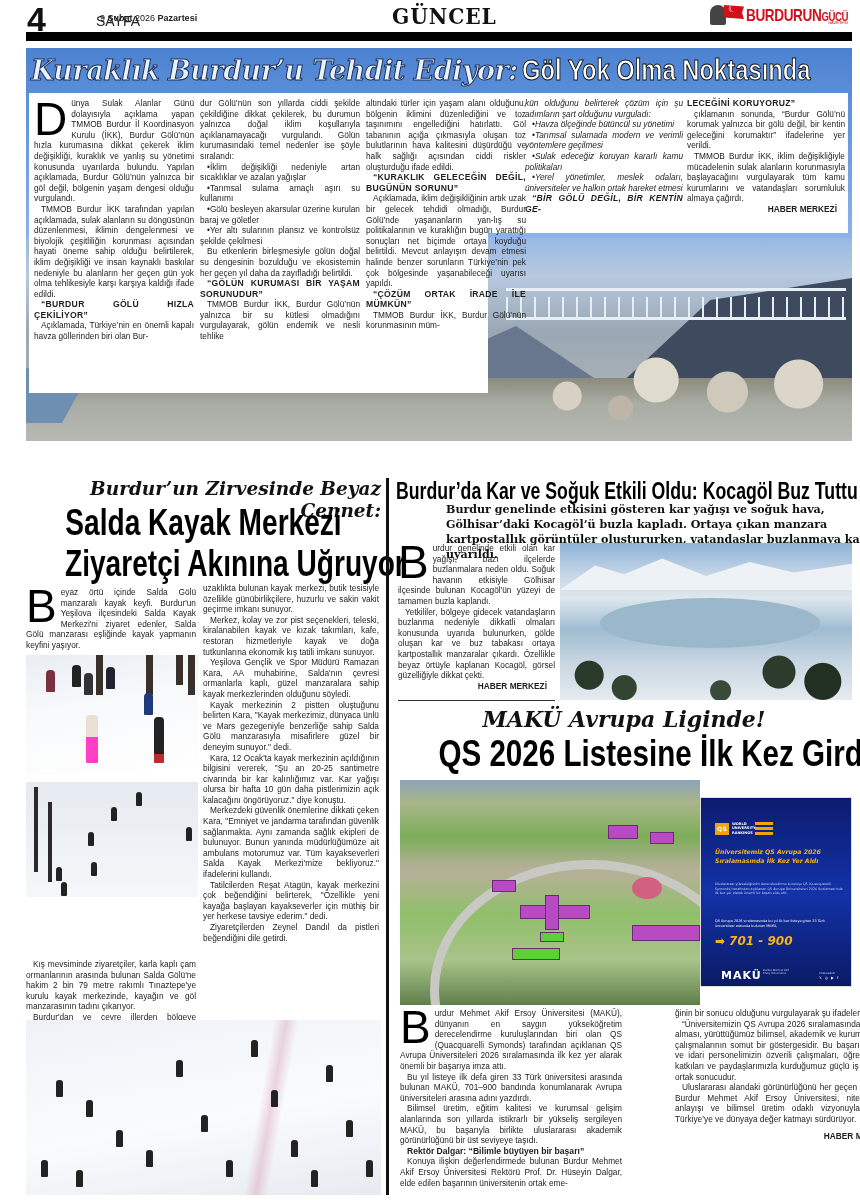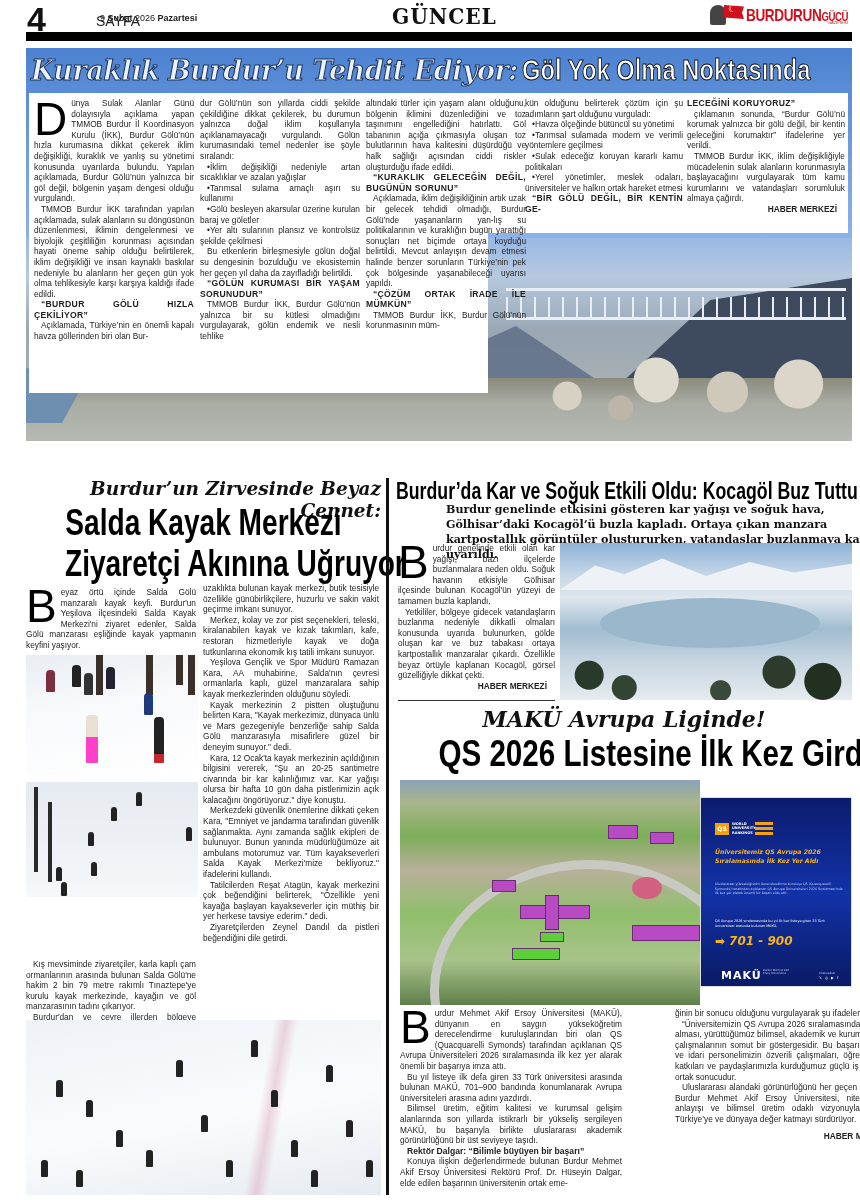--- a/index.html
+++ b/index.html
@@ -155,21 +155,21 @@
     <p class="sub">“GÖLÜN KURUMASI BİR YAŞAM SORUNUDUR”</p>
     <p>TMMOB Burdur İKK, Burdur Gölü’nün yalnızca bir su kütlesi olmadığını vurgulayarak, gölün endemik ve nesli tehlike</p>
   </div>
   <div class="col" style="left:340px;top:50px;width:160px;">
     <p style="text-indent:0">altındaki türler için yaşam alanı olduğunu, bölgenin iklimini düzenlediğini ve toz taşınımını engellediğini hatırlattı. Göl tabanının açığa çıkmasıyla oluşan toz bulutlarının hava kalitesini düşürdüğü ve halk sağlığı açısından ciddi riskler oluşturduğu ifade edildi.</p>
     <p class="sub">“KURAKLIK GELECEĞİN DEĞİL, BUGÜNÜN SORUNU”</p>
     <p>Açıklamada, iklim değişikliğinin artık uzak bir gelecek tehdidi olmadığı, Burdur Gölü’nde yaşananların yan-lış su politikalarının ve kuraklığın bugün yarattığı sonuçları net biçimde ortaya koyduğu belirtildi. Mevcut anlayışın devam etmesi halinde benzer sorunların Türkiye’nin pek çok bölgesinde yaşanabileceği uyarısı yapıldı.</p>
     <p class="sub">“ÇÖZÜM ORTAK İRADE İLE MÜMKÜN”</p>
     <p>TMMOB Burdur İKK, Burdur Gölü’nün korunmasının müm-</p>
   </div>
-  <div class="col" style="left:499px;top:50px;width:158px;">
+  <div class="col" style="left:499px;top:50px;width:158px;font-style:italic;">
     <p style="text-indent:0">kün olduğunu belirterek çözüm için şu adımların şart olduğunu vurguladı:</p>
     <p>•Havza ölçeğinde bütüncül su yönetimi</p>
     <p>•Tarımsal sulamada modern ve verimli yöntemlere geçilmesi</p>
     <p>•Sulak edeceğiz koruyan kararlı kamu politikaları</p>
     <p>•Yerel yönetimler, meslek odaları, üniversiteler ve halkın ortak hareket etmesi</p>
     <p class="sub">“BİR GÖLÜ DEĞİL, BİR KENTİN GE-</p>
   </div>
   <div class="col" style="left:661px;top:50px;width:158px;">
     <p class="sub" style="text-indent:0">LECEĞİNİ KORUYORUZ”</p>
     <p>çıklamanın sonunda, “Burdur Gölü’nü korumak yalnızca bir gölü değil, bir kentin geleceğini korumaktır” ifadelerine yer verildi.</p>

